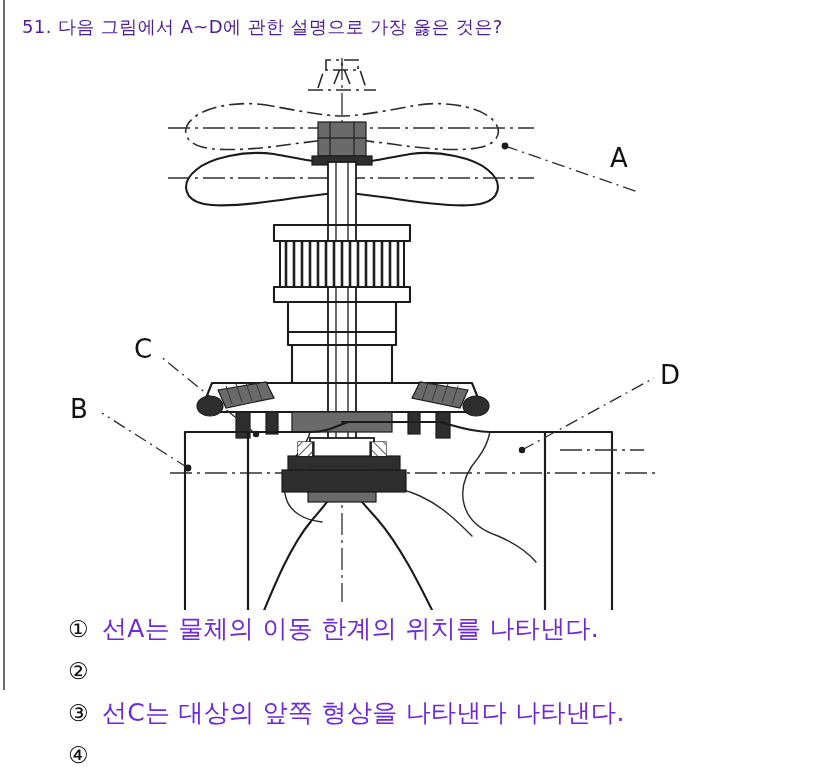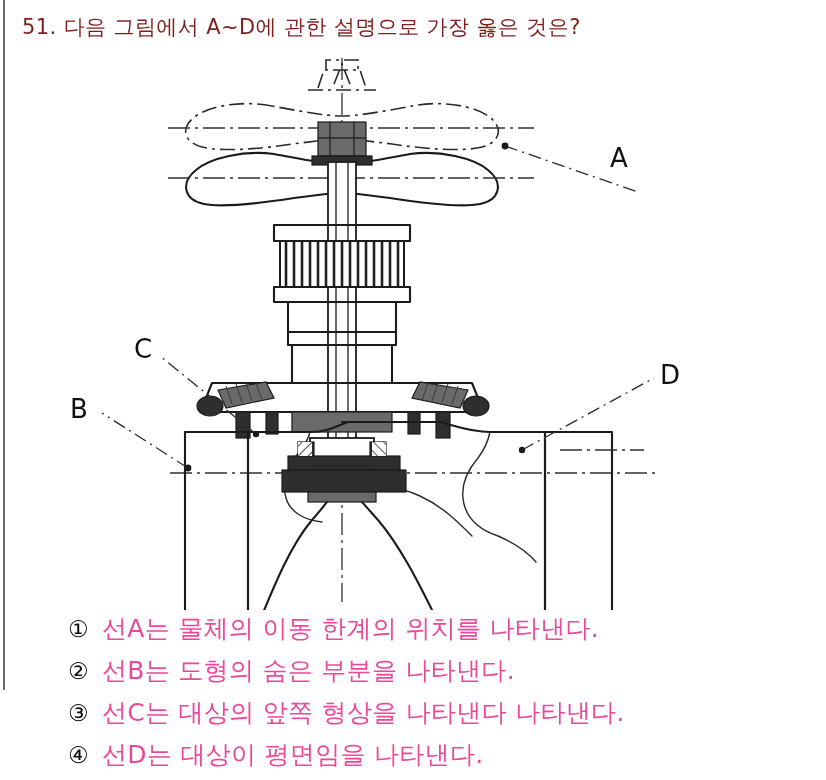--- a/index.html
+++ b/index.html
@@ -26,25 +26,25 @@
     height: 690px;
     background: #6d6d6d;
   }
 
   
   .question-stem {
     position: absolute;
     left: 22px;
     top: 10px;
     width: 790px;
-    font-size: 21px;
+    font-size: 18px;
     line-height: 34px;
     letter-spacing: 0.4px;
     white-space: nowrap;
-    color: #7f1d1d;
+    color: #4c1d95;
   }
 
   
   .figure-wrap {
     position: absolute;
     left: 60px;
     top: 50px;
     width: 700px;
     height: 560px;
   }
@@ -69,21 +69,21 @@
     font-size: 23px;
     line-height: 34px;
     color: #111111;
     text-align: left;
   }
   .choice-text {
     flex: 0 1 auto;
     font-size: 25px;
     line-height: 34px;
     letter-spacing: 0.3px;
-    color: #ec4899;
+    color: #6d28d9;
   }
 </style>
 </head>
 <body>
 
 <div class="page-left-rule"></div>
 
 <div class="question-stem">51. 다음 그림에서 A~D에 관한 설명으로 가장 옳은 것은?</div>
 
 <div class="figure-wrap">
@@ -288,23 +288,21 @@
   </svg>
 </div>
 
 <div class="choices">
   <div class="choice">
     <span class="choice-marker">①</span>
     <span class="choice-text">선A는 물체의 이동 한계의 위치를 나타낸다.</span>
   </div>
   <div class="choice">
     <span class="choice-marker">②</span>
-    <span class="choice-text">선B는 도형의 숨은 부분을 나타낸다.</span>
   </div>
   <div class="choice">
     <span class="choice-marker">③</span>
     <span class="choice-text">선C는 대상의 앞쪽 형상을 나타낸다 나타낸다.</span>
   </div>
   <div class="choice">
     <span class="choice-marker">④</span>
-    <span class="choice-text">선D는 대상이 평면임을 나타낸다.</span>
   </div>
 </div>
 
 </body></html>

